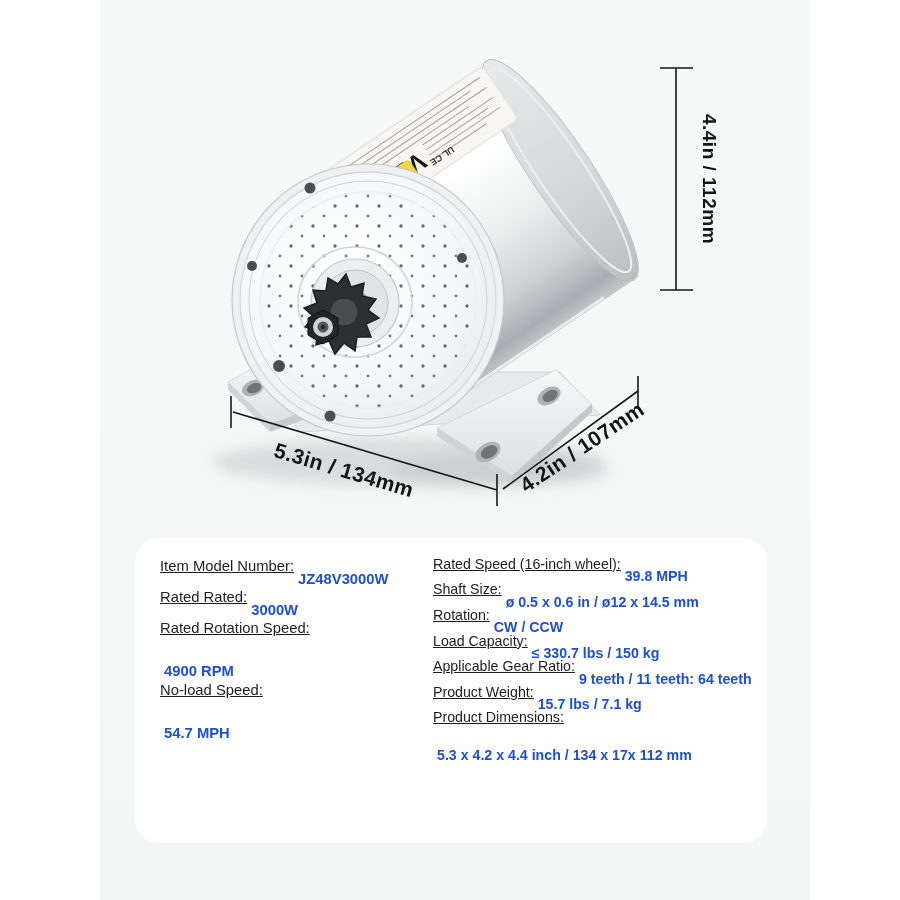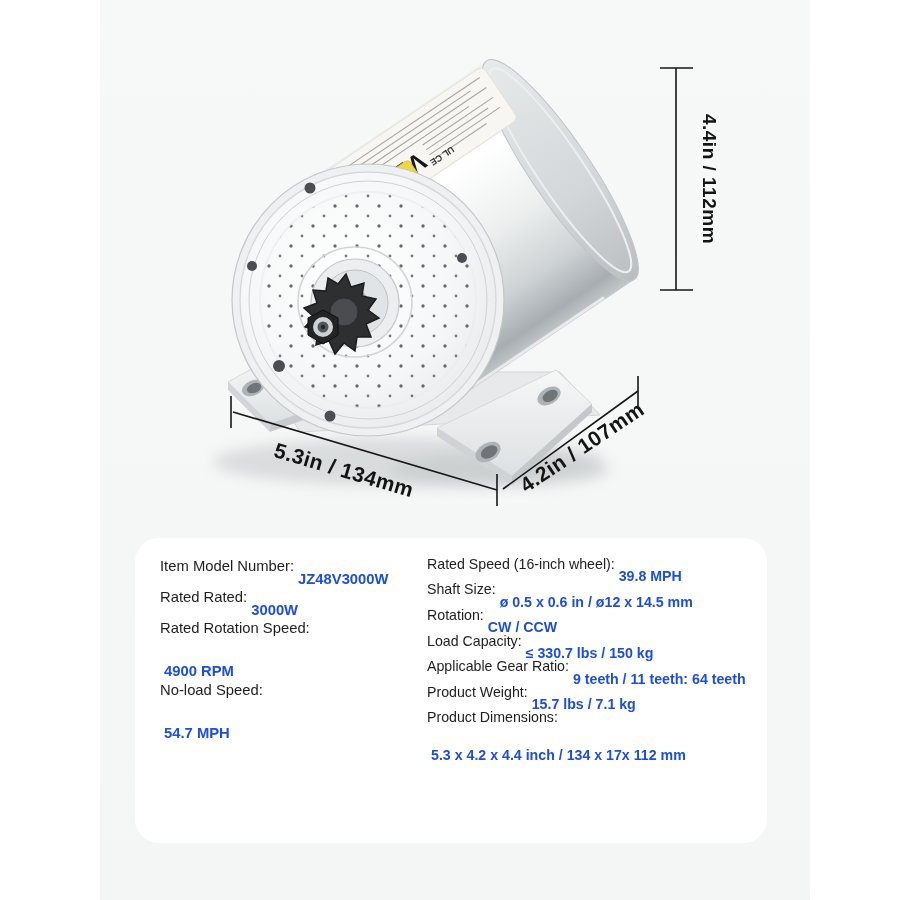--- a/index.html
+++ b/index.html
@@ -12,25 +12,25 @@
     background:linear-gradient(#f7f8f8,#f4f5f5);
   }
   svg.scene{position:absolute;left:0;top:0;}
   .dim-text{font-weight:700;fill:#141414;letter-spacing:.5px;}
   .specs-panel{
     position:absolute;left:135px;top:538px;width:632px;height:305px;
     background:#ffffff;border-radius:24px;
   }
   .col{position:absolute;top:13px;}
   .col-left{left:25px;width:300px;}
-  .col-right{left:292px;width:325px;}
+  .col-right{left:298px;width:325px;}
   .row{display:flex;align-items:center;white-space:nowrap;}
   .col-left .row{height:30.8px;font-size:14.8px;}
   .col-right .row{height:25.6px;font-size:14.2px;}
-  .spec-label{color:#1d1d1f;}
+  .spec-label{color:#1d1d1f;text-decoration:underline;}
   .spec-value{color:#1d4ed8;font-weight:700;margin-left:4px;margin-top:25px;}
   .spec-value:empty,.spec-label:empty{display:none;}
 </style>
 </head>
 <body>
 
 <div class="photo-area"></div>
 
 <svg class="scene" width="900" height="900" viewBox="0 0 900 900">
   <defs>

